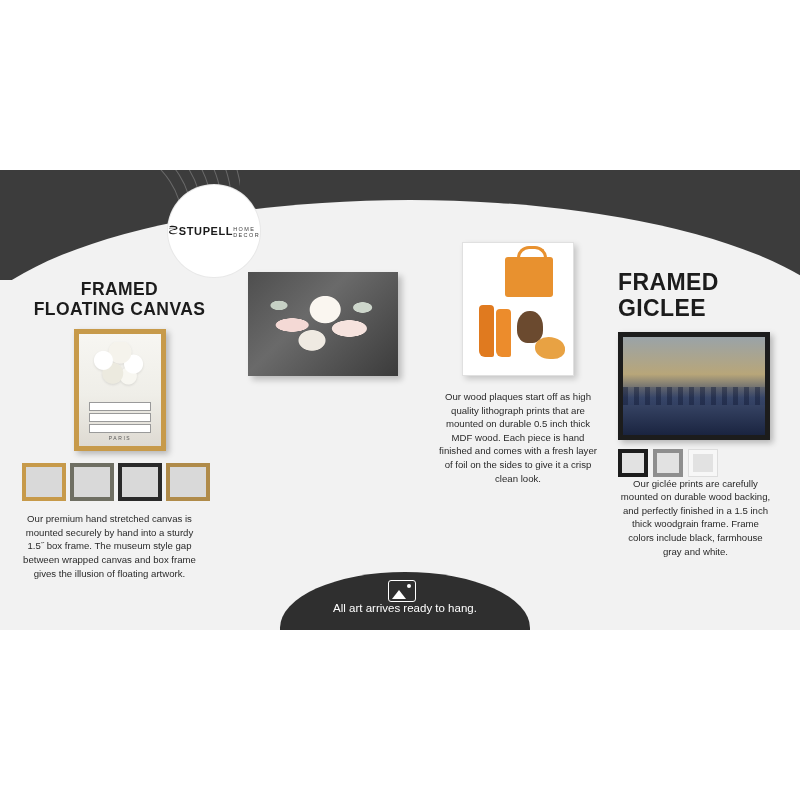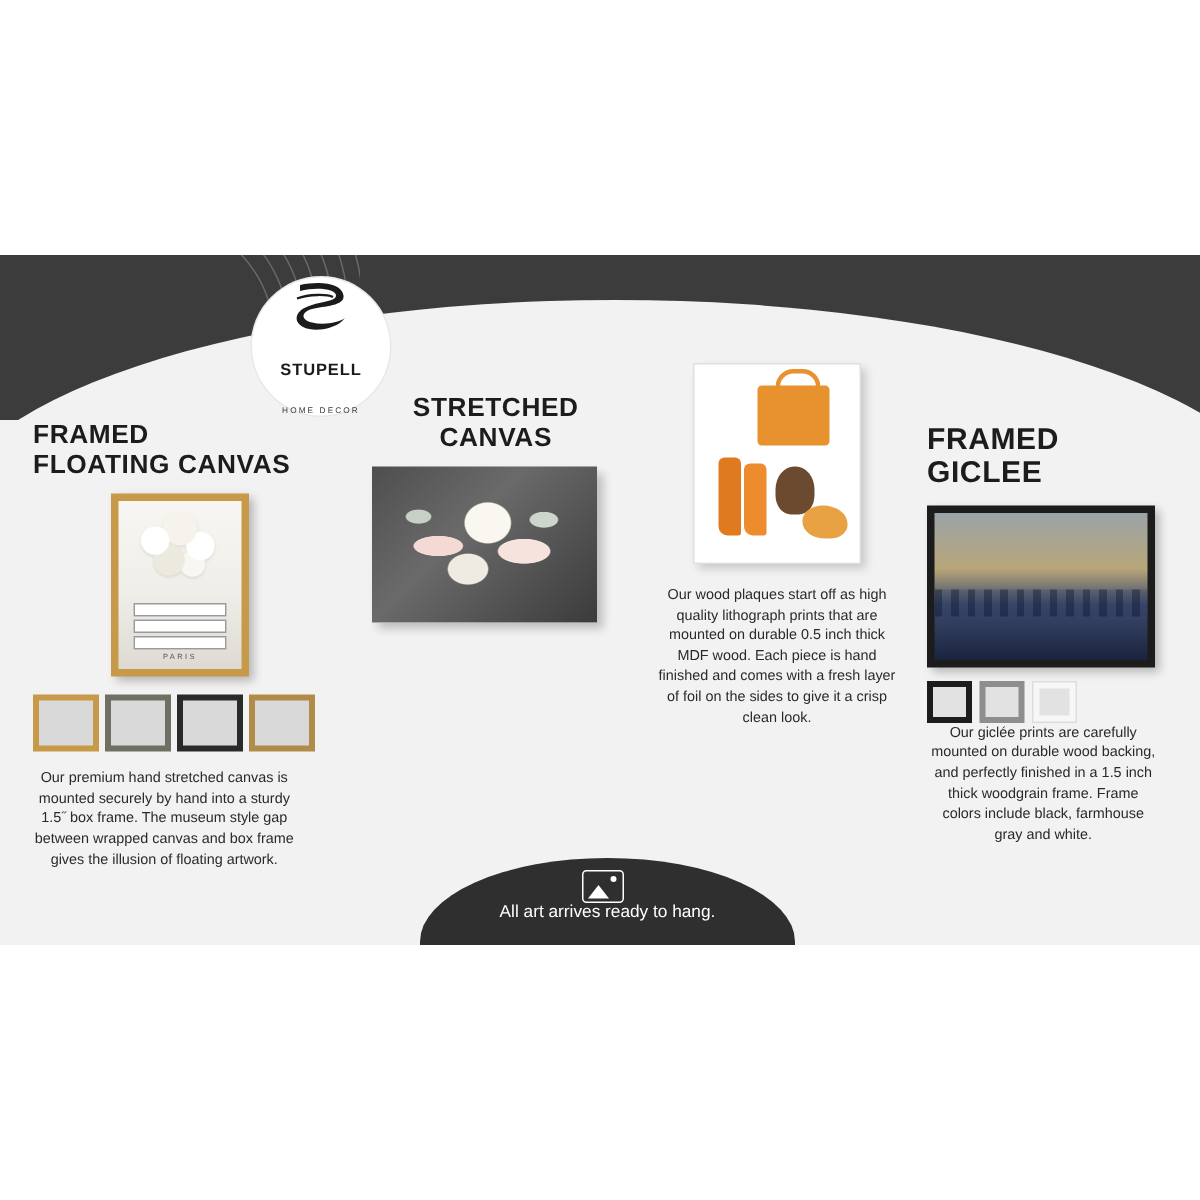--- a/index.html
+++ b/index.html
@@ -65,23 +65,23 @@
   
   .logo-circle {
     position: absolute;
     left: 168px;
     top: 15px;
     width: 92px;
     height: 92px;
     border-radius: 50%;
     background: #ffffff;
     display: flex;
-    flex-direction: column;
+    flex-direction: row;
     align-items: center;
-    justify-content: space-between;
+    justify-content: flex-end;
     z-index: 6;
     box-shadow: 0 0 0 1px #e8e8e8;
   }
   .logo-mark {
     width: 40px;
     height: 38px;
     margin-bottom: 2px;
   }
   .logo-name {
     font-size: 11px;
@@ -288,21 +288,21 @@
     left: 62px;
     bottom: 6px;
     width: 30px;
     height: 22px;
     background: #e8a243;
     border-radius: 45% 55% 40% 50%;
   }
   #col3 .col-body { margin-top: 14px; width: 160px; }
   
   #col4 { left: 618px; top: 100px; width: 165px; }
-  #col4 .col-title { font-size: 20px; margin-top: 12px; }
+  #col4 .col-title { font-size: 23px; }
   .fg-wrap {
     margin-top: 10px;
     width: 152px;
     height: 108px;
     background: #1c1c1c;
     padding: 5px;
     box-sizing: border-box;
     box-shadow: 3px 3px 6px rgba(0,0,0,0.25);
   }
   .fg-inner {
@@ -406,21 +406,21 @@
     <div class="logo-circle">
       <svg class="logo-mark" viewBox="0 0 40 38">
         <path d="M6 5 C20 2, 34 4, 35 12 C36 19, 22 19, 14 21 C7 23, 6 28, 14 30 C22 32, 32 30, 36 27 C31 34, 16 37, 8 33 C1 29, 3 22, 12 19 C20 16, 30 16, 30 12 C30 8, 18 6, 6 9 Z" fill="#1b1b1b"></path>
         <path d="M4 14 C12 11, 24 11, 28 13" stroke="#1b1b1b" stroke-width="1.6" fill="none"></path>
       </svg>
       <div class="logo-name">STUPELL</div>
       <div class="logo-sub">HOME DECOR</div>
     </div>
 
     <div class="col" id="col1">
-      <div class="col-title" style="white-space:pre-line;">FRAMED
+      <div class="col-title" style="white-space:pre-line;text-align:center;">FRAMED
 FLOATING CANVAS</div>
       <div class="art-wrap">
         <div class="ffc-frame">
           <div class="ffc-inner">
             <div class="ffc-flowers"></div>
             <div class="ffc-books">
                 <i></i>
                 <i></i>
                 <i></i>
               </div>
@@ -439,22 +439,20 @@
             <i></i>
           </div>
         <div class="swatch" style="background:#b08b4a">
             <i></i>
           </div>
       </div>
       <div class="col-body">Our premium hand stretched canvas is mounted securely by hand into a sturdy 1.5˝ box frame. The museum style gap between wrapped canvas and box frame gives the illusion of floating artwork.</div>
     </div>
 
     <div class="col" id="col2">
-      <div class="col-title" style="white-space:pre-line;">STRETCHED
-CANVAS</div>
       <div class="sc-wrap">
         <div class="sc-canvas">
           <div class="sc-flowers"></div>
         </div>
       </div>
     </div>
 
     <div class="col" id="col3">
       <div class="wp-wrap">
         <div class="wp-art">

